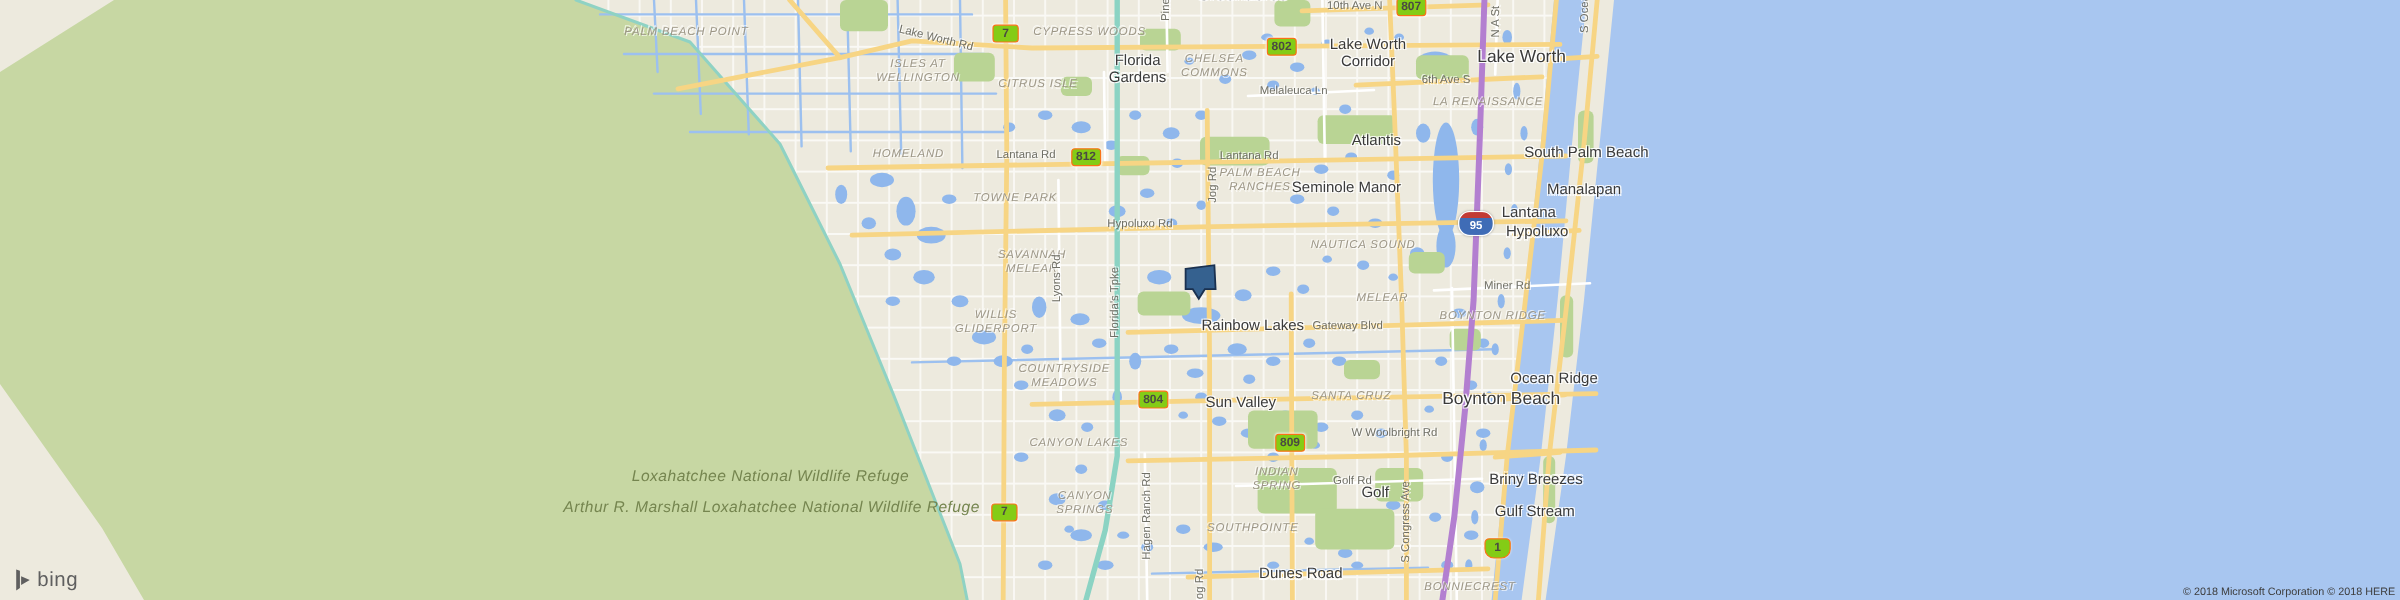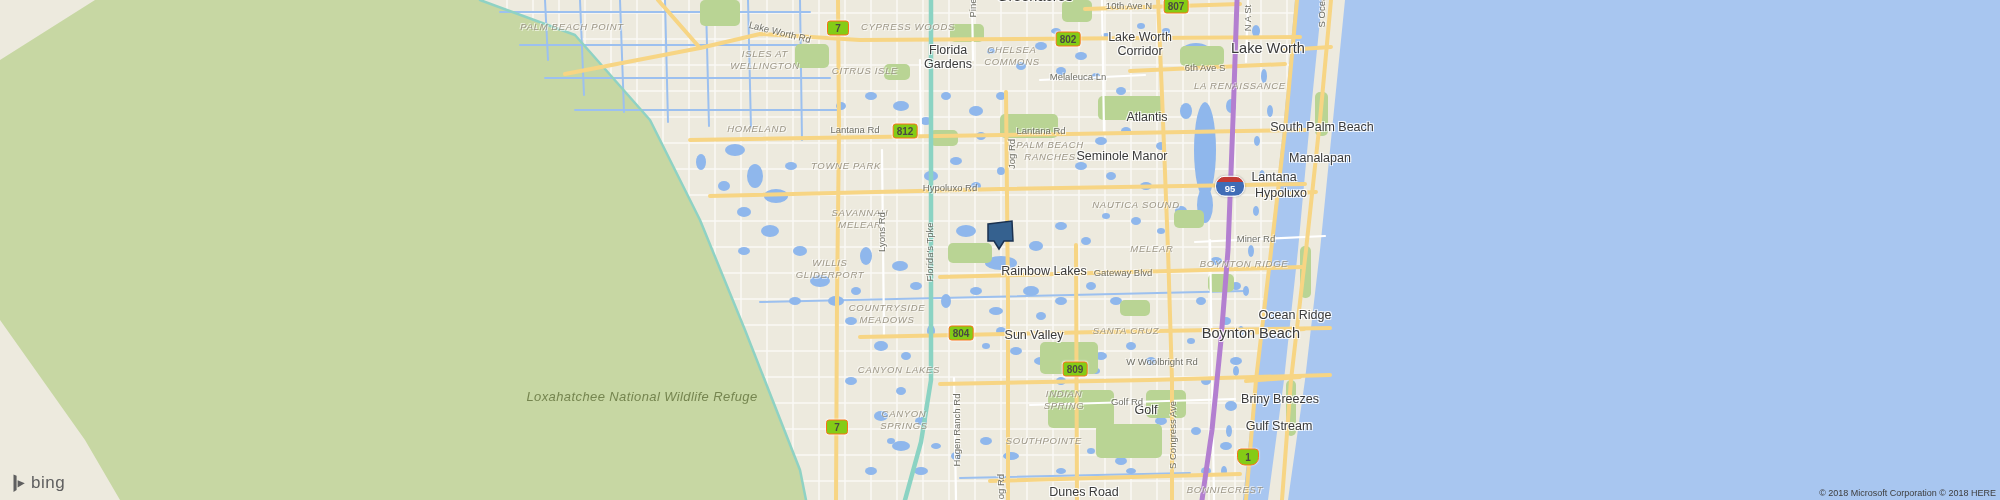--- a/index.html
+++ b/index.html
@@ -249,21 +249,21 @@
       <div class="lbl lbl-city" style="left: 1320px; top: 158px; transform: translate(-50%, -50%) rotate(0deg);">Manalapan</div>
       <div class="lbl lbl-city" style="left: 1274px; top: 177px; transform: translate(-50%, -50%) rotate(0deg);">Lantana</div>
       <div class="lbl lbl-city" style="left: 1281px; top: 193px; transform: translate(-50%, -50%) rotate(0deg);">Hypoluxo</div>
       <div class="lbl lbl-city" style="left: 1044px; top: 271px; transform: translate(-50%, -50%) rotate(0deg);">Rainbow Lakes</div>
       <div class="lbl lbl-city" style="left: 1034px; top: 335px; transform: translate(-50%, -50%) rotate(0deg);">Sun Valley</div>
       <div class="lbl lbl-city big" style="left: 1251px; top: 333px; transform: translate(-50%, -50%) rotate(0deg);">Boynton Beach</div>
       <div class="lbl lbl-city" style="left: 1295px; top: 315px; transform: translate(-50%, -50%) rotate(0deg);">Ocean Ridge</div>
       <div class="lbl lbl-city" style="left: 1280px; top: 399px; transform: translate(-50%, -50%) rotate(0deg);">Briny Breezes</div>
       <div class="lbl lbl-city" style="left: 1279px; top: 426px; transform: translate(-50%, -50%) rotate(0deg);">Gulf Stream</div>
       <div class="lbl lbl-city" style="left: 1146px; top: 410px; transform: translate(-50%, -50%) rotate(0deg);">Golf</div>
-      <div class="lbl lbl-city" style="left: 1084px; top: 478px; transform: translate(-50%, -50%) rotate(0deg); margin-top: 14px;">Dunes Road</div>
+      <div class="lbl lbl-city" style="left: 1084px; top: 478px; transform: translate(-50%, -50%) rotate(0deg);">Dunes Road</div>
       <div class="lbl lbl-hood" style="left: 572px; top: 27px; transform: translate(-50%, -50%) rotate(0deg);">PALM BEACH POINT</div>
       <div class="lbl lbl-hood" style="left: 765px; top: 60px; transform: translate(-50%, -50%) rotate(0deg);">ISLES AT
 WELLINGTON</div>
       <div class="lbl lbl-hood" style="left: 865px; top: 71px; transform: translate(-50%, -50%) rotate(0deg);">CITRUS ISLE</div>
       <div class="lbl lbl-hood" style="left: 908px; top: 27px; transform: translate(-50%, -50%) rotate(0deg);">CYPRESS WOODS</div>
       <div class="lbl lbl-hood" style="left: 1012px; top: 56px; transform: translate(-50%, -50%) rotate(0deg);">CHELSEA
 COMMONS</div>
       <div class="lbl lbl-hood" style="left: 757px; top: 129px; transform: translate(-50%, -50%) rotate(0deg);">HOMELAND</div>
       <div class="lbl lbl-hood" style="left: 846px; top: 166px; transform: translate(-50%, -50%) rotate(0deg);">TOWNE PARK</div>
       <div class="lbl lbl-hood" style="left: 860px; top: 219px; transform: translate(-50%, -50%) rotate(0deg);">SAVANNAH
@@ -280,20 +280,21 @@
       <div class="lbl lbl-hood" style="left: 1136px; top: 205px; transform: translate(-50%, -50%) rotate(0deg);">NAUTICA SOUND</div>
       <div class="lbl lbl-hood" style="left: 1152px; top: 249px; transform: translate(-50%, -50%) rotate(0deg);">MELEAR</div>
       <div class="lbl lbl-hood" style="left: 1232px; top: 264px; transform: translate(-50%, -50%) rotate(0deg); padding-left: 24px;">BOYNTON RIDGE</div>
       <div class="lbl lbl-hood" style="left: 1126px; top: 331px; transform: translate(-50%, -50%) rotate(0deg);">SANTA CRUZ</div>
       <div class="lbl lbl-hood" style="left: 1064px; top: 400px; transform: translate(-50%, -50%) rotate(0deg);">INDIAN
 SPRING</div>
       <div class="lbl lbl-hood" style="left: 1044px; top: 441px; transform: translate(-50%, -50%) rotate(0deg);">SOUTHPOINTE</div>
       <div class="lbl lbl-hood" style="left: 1225px; top: 490px; transform: translate(-50%, -50%) rotate(0deg);">BONNIECREST</div>
       <div class="lbl lbl-hood" style="left: 1240px; top: 86px; transform: translate(-50%, -50%) rotate(0deg);">LA RENAISSANCE</div>
       <div class="lbl lbl-refuge" style="left: 642px; top: 396px; transform: translate(-50%, -50%) rotate(0deg);">Loxahatchee National Wildlife Refuge</div>
+      <div class="lbl lbl-refuge" style="left: 643px; top: 422px; transform: translate(-50%, -50%) rotate(0deg);">Arthur R. Marshall Loxahatchee National Wildlife Refuge</div>
       <div class="lbl lbl-road" style="left: 780px; top: 32px; transform: translate(-50%, -50%) rotate(14deg);">Lake Worth Rd</div>
       <div class="lbl lbl-road" style="left: 1129px; top: 5px; transform: translate(-50%, -50%) rotate(0deg);">10th Ave N</div>
       <div class="lbl lbl-road" style="left: 1205px; top: 67px; transform: translate(-50%, -50%) rotate(0deg);">6th Ave S</div>
       <div class="lbl lbl-road" style="left: 1078px; top: 76px; transform: translate(-50%, -50%) rotate(0deg);">Melaleuca Ln</div>
       <div class="lbl lbl-road" style="left: 855px; top: 129px; transform: translate(-50%, -50%) rotate(0deg);">Lantana Rd</div>
       <div class="lbl lbl-road" style="left: 1041px; top: 130px; transform: translate(-50%, -50%) rotate(0deg);">Lantana Rd</div>
       <div class="lbl lbl-road" style="left: 950px; top: 187px; transform: translate(-50%, -50%) rotate(0deg);">Hypoluxo Rd</div>
       <div class="lbl lbl-road" style="left: 1256px; top: 238px; transform: translate(-50%, -50%) rotate(0deg);">Miner Rd</div>
       <div class="lbl lbl-road" style="left: 1123px; top: 272px; transform: translate(-50%, -50%) rotate(0deg);">Gateway Blvd</div>
       <div class="lbl lbl-road" style="left: 1162px; top: 361px; transform: translate(-50%, -50%) rotate(0deg);">W Woolbright Rd</div>

